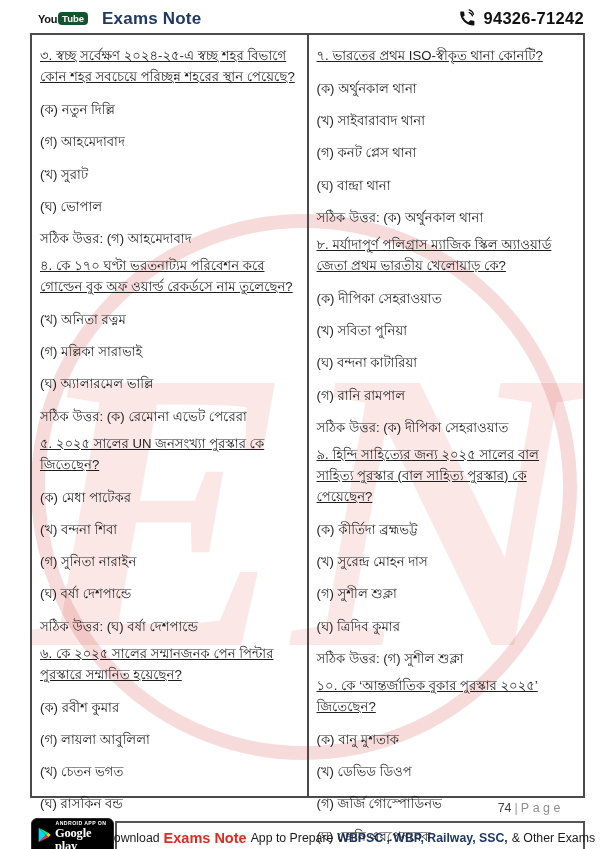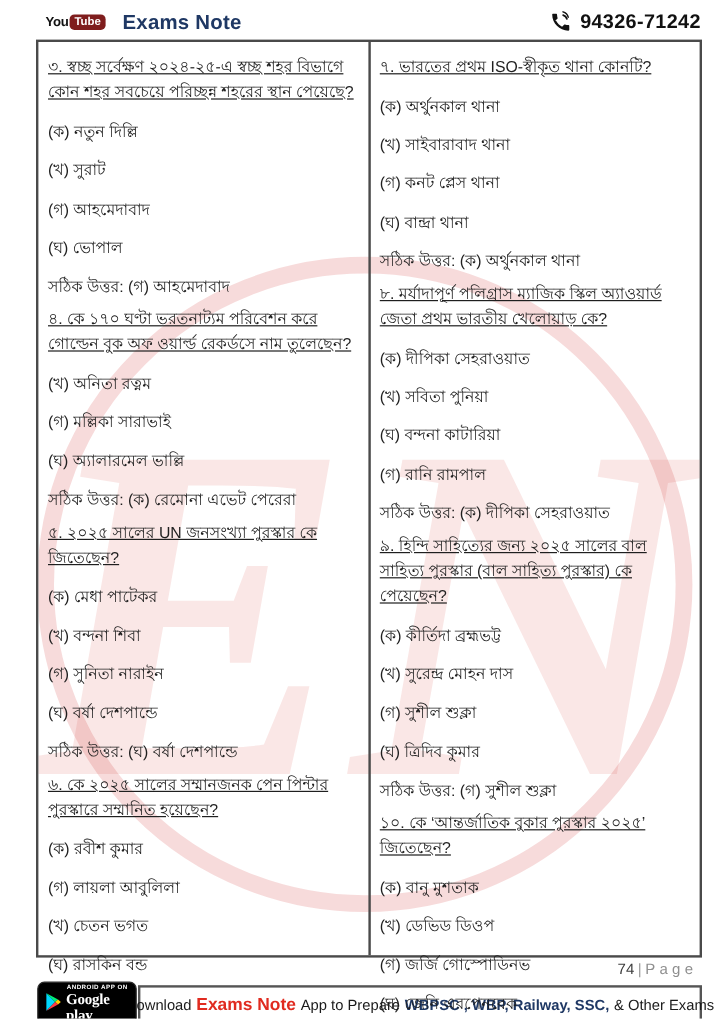--- a/index.html
+++ b/index.html
@@ -5,42 +5,42 @@
   * { margin:0; padding:0; box-sizing:border-box; }
   html,body { width:600px; height:849px; background:#ffffff; overflow:hidden;
               font-family:"Liberation Sans","DejaVu Sans",sans-serif; }
   .page { position:relative; width:600px; height:849px; background:#fff; overflow:hidden; }
 
   
   .header { position:absolute; top:0; left:0; width:600px; height:33px;
             display:flex; align-items:center; padding:4px 16px 0 38px; }
   .yt-logo { display:flex; align-items:center; gap:1px; }
   .yt-you { font-size:11px; font-weight:700; color:#111; letter-spacing:-0.3px; }
-  .yt-tube { font-size:9.5px; font-weight:700; color:#fff; background:#7f1d1d;
+  .yt-tube { font-size:9.5px; font-weight:700; color:#fff; background:#14532d;
              border-radius:4px; padding:2px 4px 2px 4px; line-height:1; }
   .brand { margin-left:14px; font-size:17px; font-weight:700; color:#1f3864; letter-spacing:0.2px; }
   .phone-wrap { margin-left:auto; display:flex; align-items:flex-end; gap:7px; }
   .phone-icon svg { display:block; }
   .phone-num { font-size:16.5px; font-weight:700; color:#111; letter-spacing:0.3px; }
 
   
   .content-box { position:absolute; top:33px; left:30px; width:555px; height:765px;
                  border:2px solid #4a4a4a; display:flex; background:#fff; }
   .watermark { position:absolute; top:0; left:0; width:100%; height:100%;
                pointer-events:none; z-index:0; overflow:hidden; }
   .col { position:relative; z-index:1; flex:1 1 0; padding:4px 10px 0 8px; }
   .col-divider { position:relative; z-index:1; width:2px; background:#4a4a4a; flex:0 0 2px; }
 
   .q-block { margin-bottom:2px; }
   .q-text  { font-size:13.2px; line-height:1.6; color:#1f1f1f; margin:6px 0 4px;text-decoration:underline; }
   .q-option{ font-size:13.2px; line-height:1.45; color:#1f1f1f; margin:13px 0; }
   .q-answer{ font-size:13.2px; line-height:1.45; color:#1f1f1f; margin:1px 0 7px; }
 
   
-  .page-num { position:absolute; top:801px; right:19px; font-size:12.5px; z-index:2; }
+  .page-num { position:absolute; top:801px; right:36px; font-size:12.5px; z-index:2; }
   .pn-num { color:#3c3c3c; }
   .pn-sep { color:#9a9a9a; margin:0 3px; }
   .pn-word { color:#8f8f8f; letter-spacing:3.5px; }
 
   
   .gp-badge { position:absolute; top:818px; left:31px; width:83px; height:38px;
               background:#000; border-radius:6px; border:1px solid #2a2a2a;
               display:flex; align-items:center; padding:3px 6px 3px 5px; z-index:3; }
   .gp-tri { flex:0 0 14px; margin-right:4px; }
   .gp-texts { display:flex; flex-direction:column; align-items:center; line-height:1.05; }
@@ -81,22 +81,22 @@
     <div class="watermark">
       <svg width="555" height="765" viewBox="0 0 555 765">
         <circle cx="272" cy="452" r="266" fill="none" stroke="rgba(205,32,31,0.16)" stroke-width="14"></circle>
         <text x="272" y="610" font-size="400" font-weight="bold" font-style="italic" text-anchor="middle" fill="rgba(205,32,31,0.11)" font-family="'Liberation Serif','DejaVu Serif',serif">EN</text>
       </svg>
     </div>
     <div class="col col-left" id="col-left">
         <div class="q-block">
           <div class="q-text">৩. স্বচ্ছ সর্বেক্ষণ ২০২৪-২৫-এ স্বচ্ছ শহর বিভাগে কোন শহর সবচেয়ে পরিচ্ছন্ন শহরের স্থান পেয়েছে?</div>
           <div class="q-option">(ক) নতুন দিল্লি</div>
+          <div class="q-option">(গ) আহমেদাবাদ</div>
           <div class="q-option">(খ) সুরাট</div>
-          <div class="q-option">(গ) আহমেদাবাদ</div>
           <div class="q-option">(ঘ) ভোপাল</div>
           <div class="q-answer">সঠিক উত্তর: (গ) আহমেদাবাদ</div>
         </div>
         <div class="q-block">
           <div class="q-text">৪. কে ১৭০ ঘণ্টা ভরতনাট্যম পরিবেশন করে গোল্ডেন বুক অফ ওয়ার্ল্ড রেকর্ডসে নাম তুলেছেন?</div>
           <div class="q-option">(খ) অনিতা রত্নম</div>
           <div class="q-option">(গ) মল্লিকা সারাভাই</div>
           <div class="q-option">(ঘ) অ্যালারমেল ভাল্লি</div>
           <div class="q-answer">সঠিক উত্তর: (ক) রেমোনা এভেট পেরেরা</div>
         </div>

